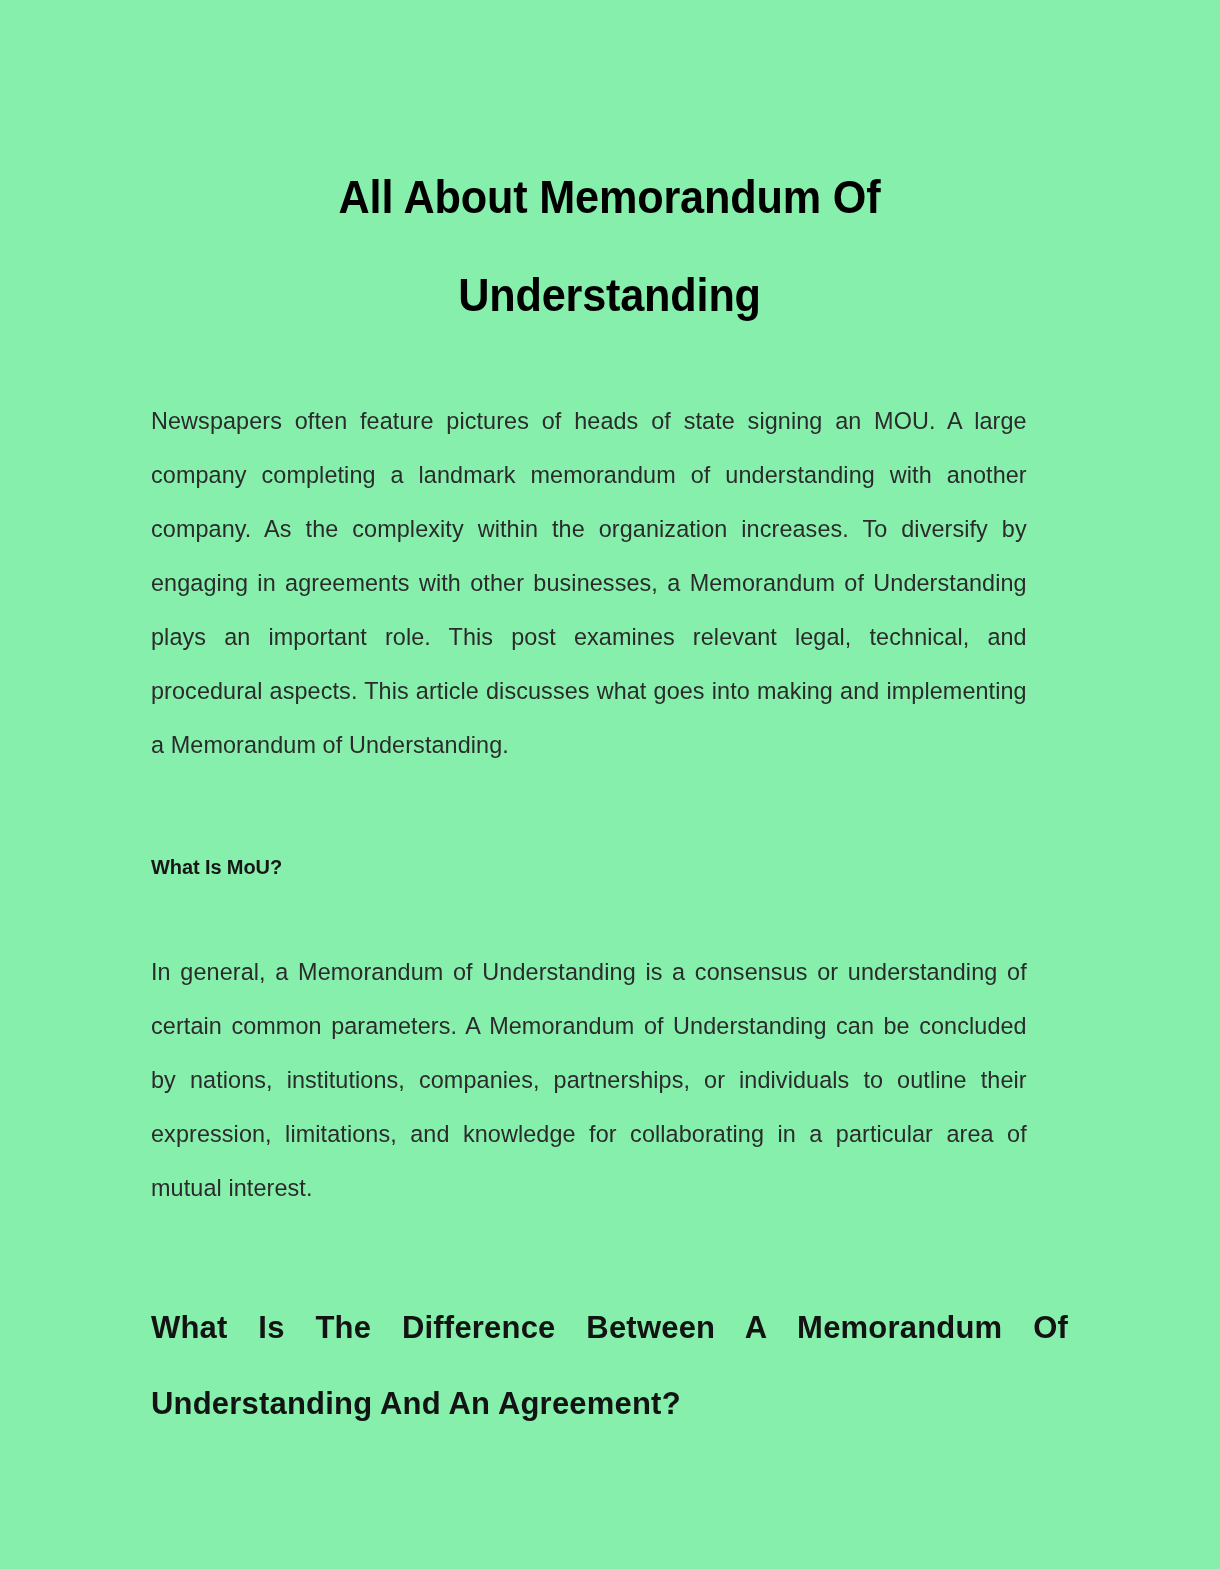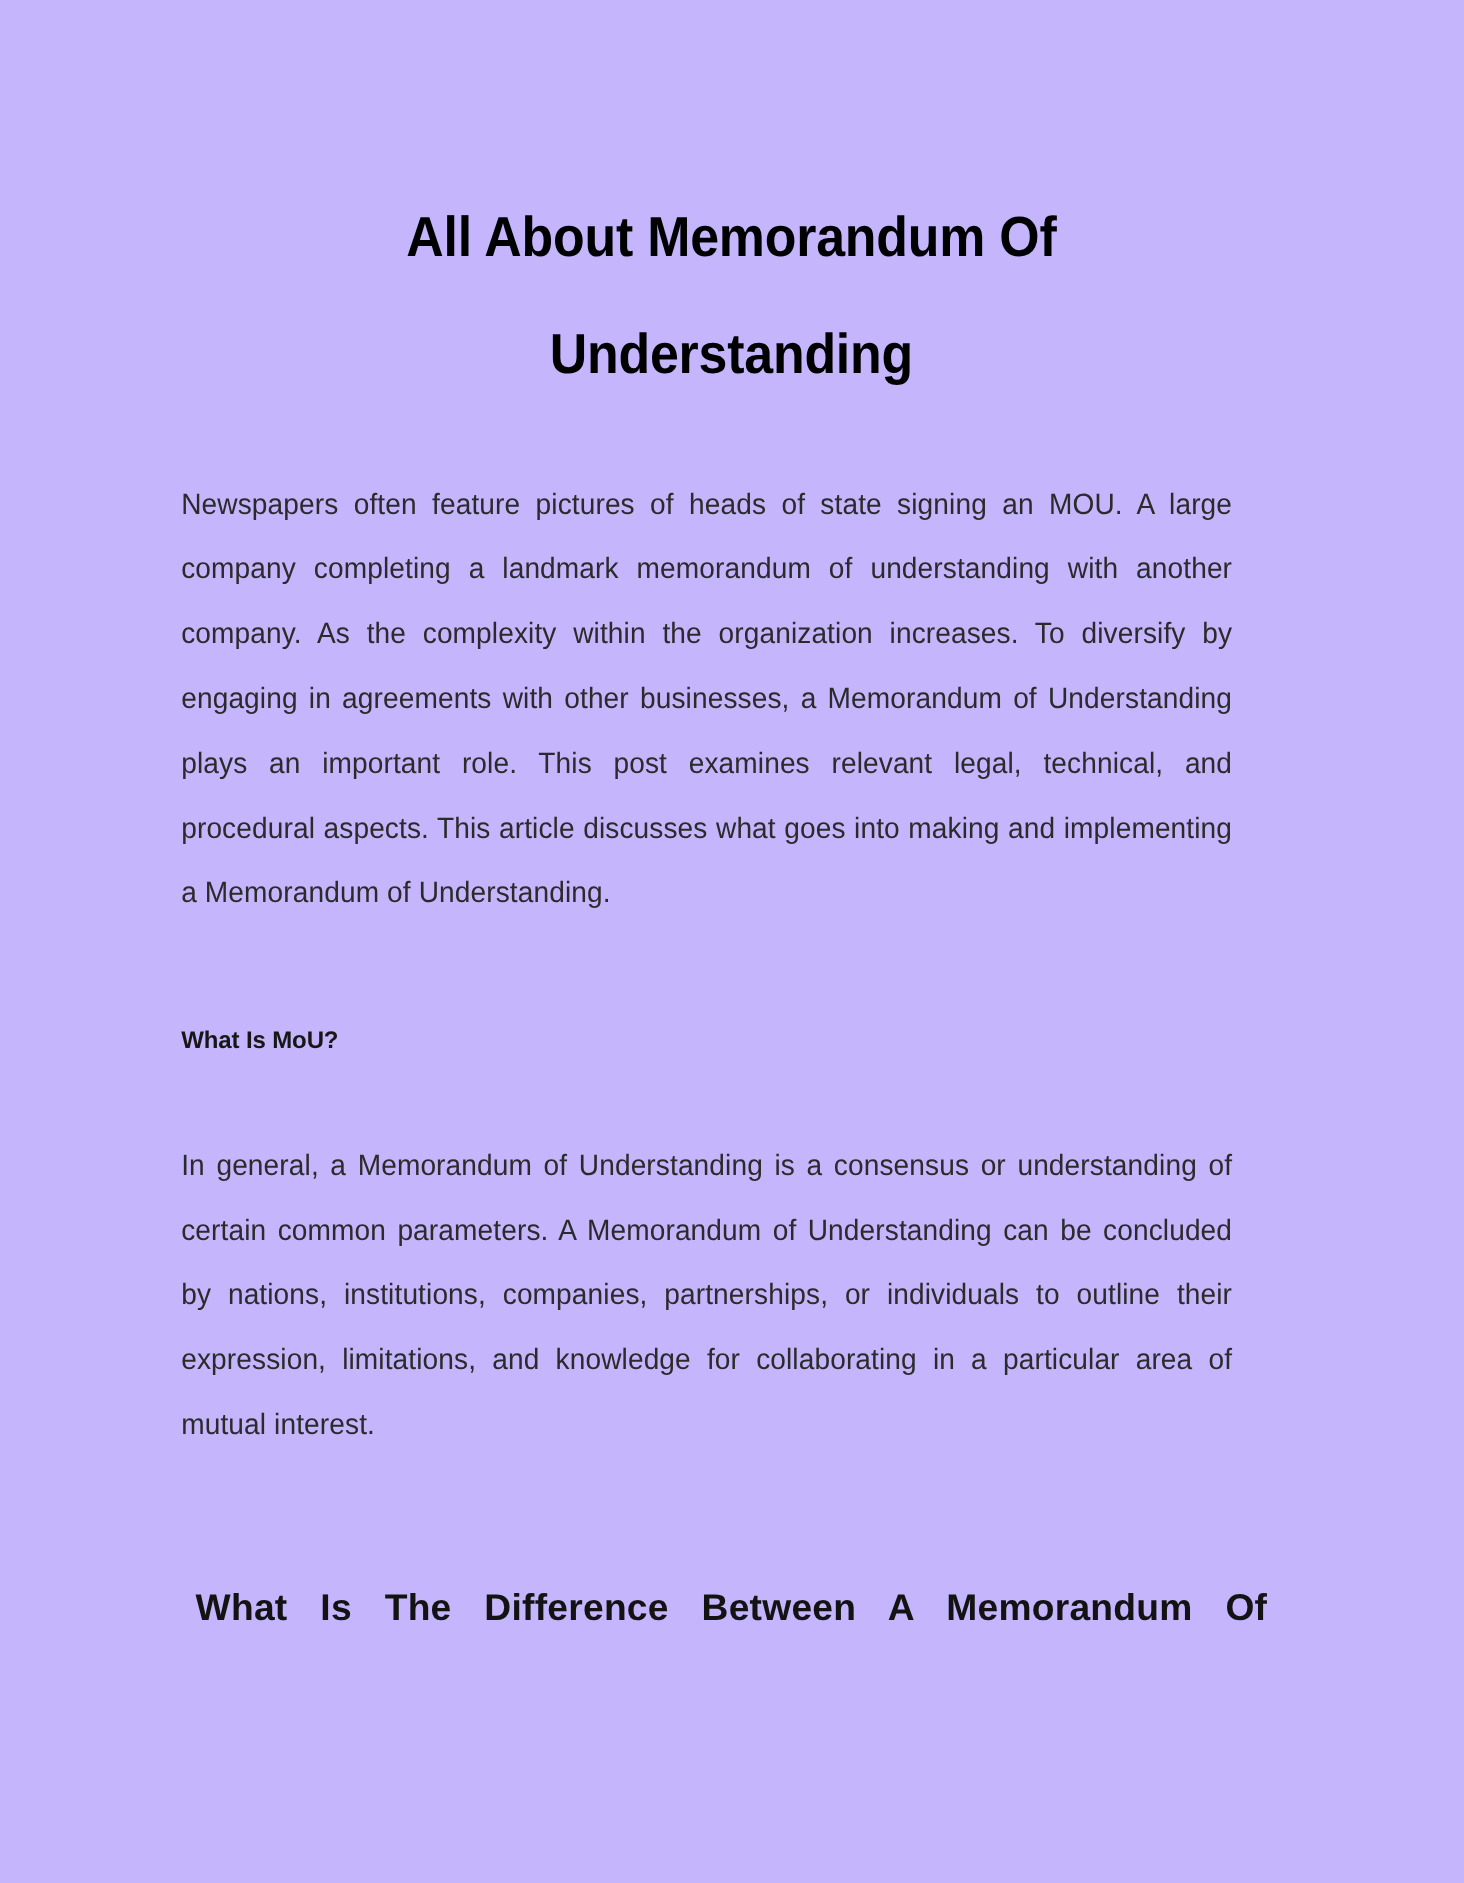--- a/index.html
+++ b/index.html
@@ -6,21 +6,21 @@
   html, body {
     margin: 0;
     padding: 0;
     background: #ffffff;
   }
 
   .page {
     position: relative;
     width: 1220px;
     height: 1569px;
-    background: #c4b5fd;
+    background: #86efac;
     overflow: hidden;
     font-family: "Liberation Sans", "DejaVu Sans", sans-serif;
     -webkit-font-smoothing: antialiased;
   }
 
   
   .header-watermark {
     position: absolute;
     top: 30px;
     left: 151px;
@@ -92,21 +92,21 @@
     font-weight: 700;
     line-height: 42px;
     color: #171717;
     letter-spacing: -0.1px;
   }
 
   .par-2 { margin-top: 57px; }
 
   
   .sec-head-justified {
-    margin: 12px;
+    margin: 0;
     padding-top: 75px;
     font-family: "Liberation Sans Narrow", "Liberation Sans", "DejaVu Sans Condensed", sans-serif;
     font-size: 31px;
     font-weight: 700;
     line-height: 76px;
     color: #131313;
     text-align: justify;
     text-align-last: justify;
     letter-spacing: 0.2px;
   }
@@ -138,16 +138,17 @@
     <h1 class="doc-title">All About Memorandum Of Understanding</h1>
 
     <p class="body-par par-1">Newspapers often feature pictures of heads of state signing an MOU. A large company completing a landmark memorandum of understanding with another company. As the complexity within the organization increases. To diversify by engaging in agreements with other businesses, a Memorandum of Understanding plays an important role. This post examines relevant legal, technical, and procedural aspects. This article discusses what goes into making and implementing a Memorandum of Understanding.</p>
 
     <h2 class="sec-head-wide">What Is MoU?</h2>
 
     <p class="body-par par-2">In general, a Memorandum of Understanding is a consensus or understanding of certain common parameters. A Memorandum of Understanding can be concluded by nations, institutions, companies, partnerships, or individuals to outline their expression, limitations, and knowledge for collaborating in a particular area of mutual interest.</p>
 
     <h2 class="sec-head-justified">
       <span class="hl1">What Is The Difference Between A Memorandum Of</span>
+      <span class="hl2">Understanding And An Agreement?</span>
     </h2>
 
   </div>
 </div>
 
 </body></html>

